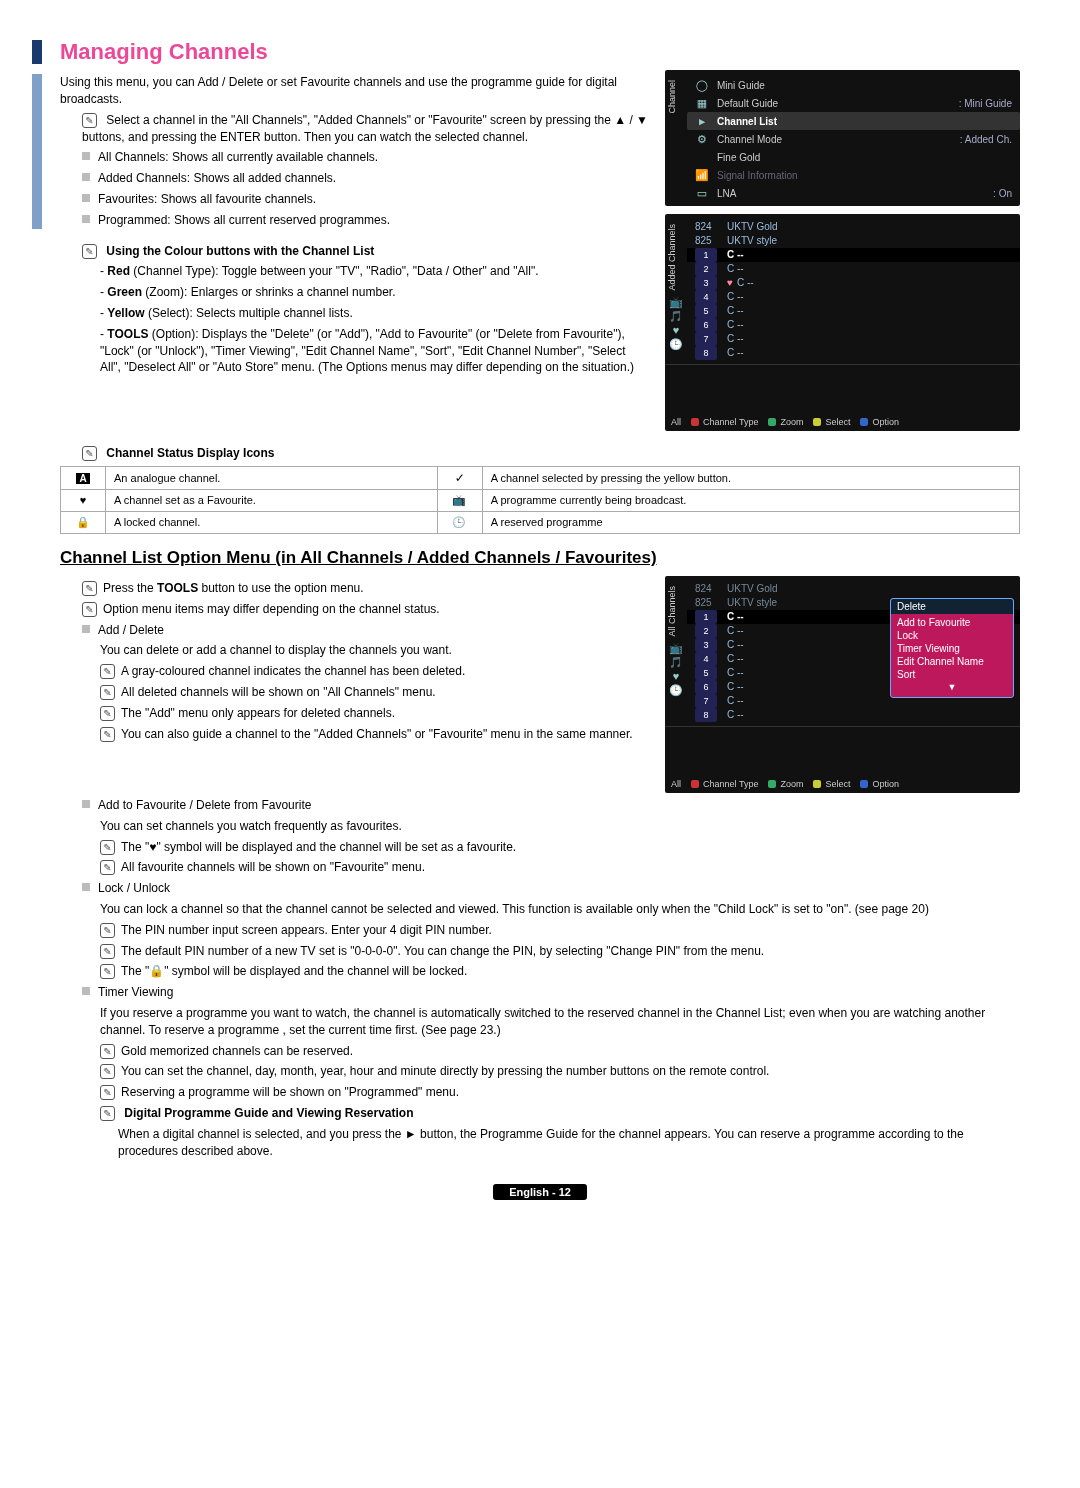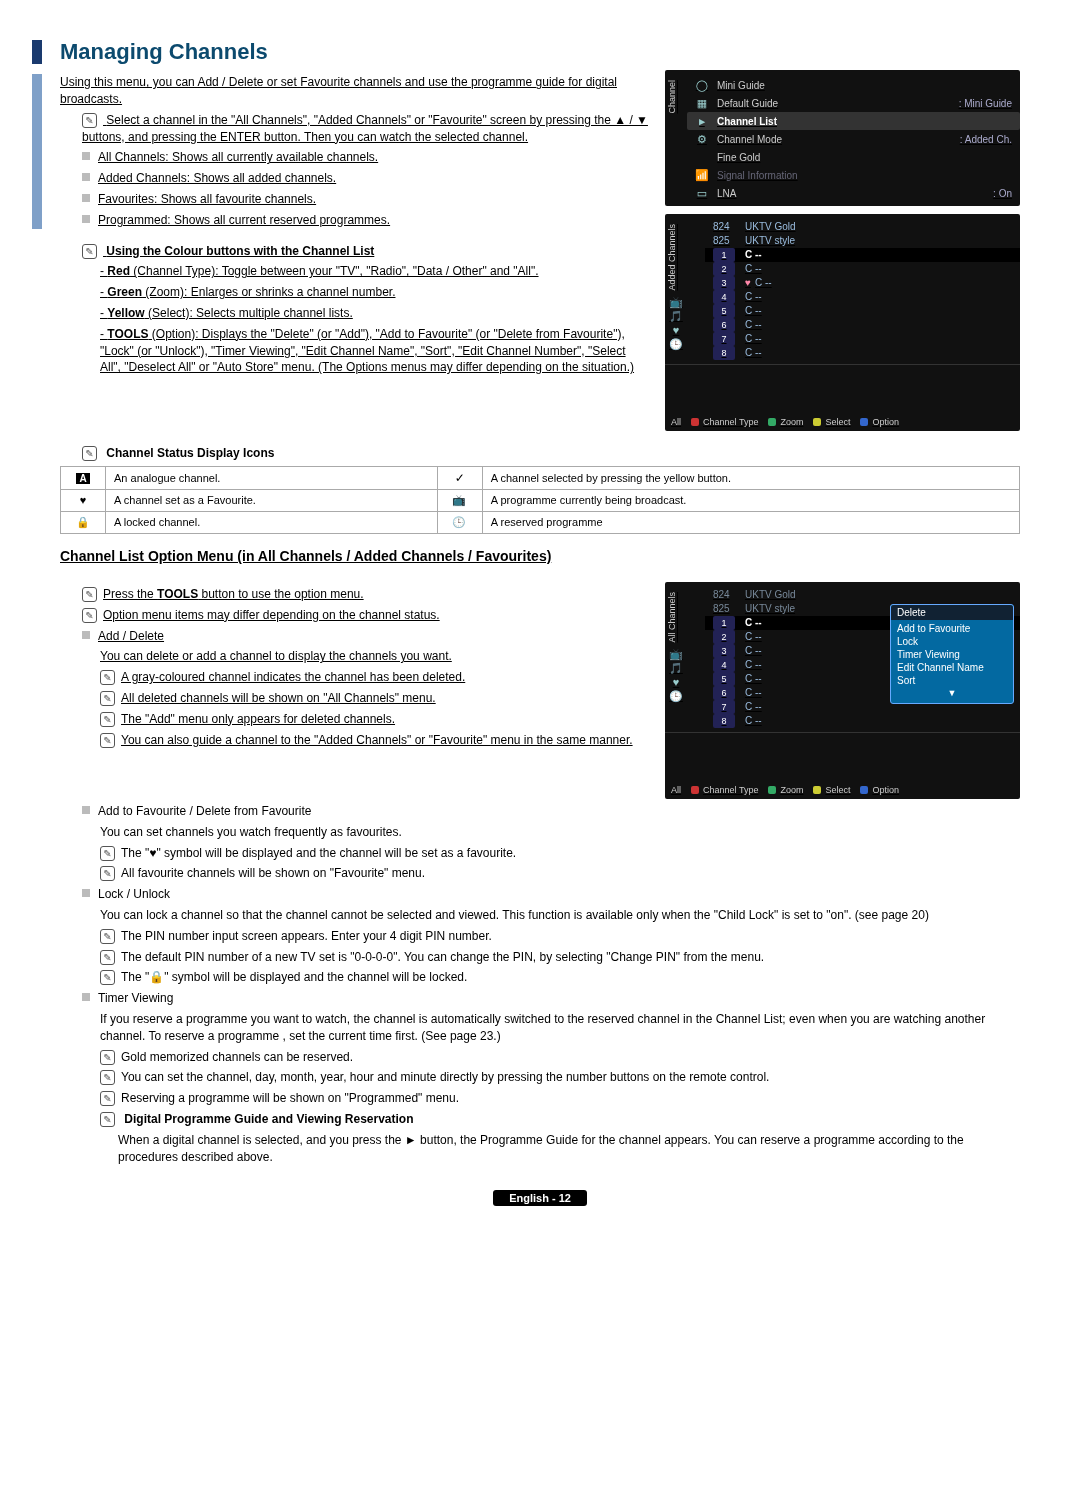--- a/index.html
+++ b/index.html
@@ -7,21 +7,21 @@
     font-size: 12px;
     color: #000;
     background: #fff;
     margin: 0;
     padding: 40px 60px;
     width: 960px;
   }
   .section-title {
     font-size: 22px;
     font-weight: bold;
-    color: #0c4a6e;
+    color: #ec4899;
     border-left: 10px solid #1a3a6e;
     padding-left: 18px;
     margin: 0 0 6px -28px;
     line-height: 1.1;
   }
   .left-accent {
     border-left: 10px solid #7fa0c8;
     margin-left: -28px;
     padding-left: 18px;
   }
@@ -44,21 +44,20 @@
     display: inline-block;
     width: 8px;
     height: 8px;
     background: #bbb;
     margin-right: 8px;
     vertical-align: 1px;
   }
   .two-col {
     display: flex;
     gap: 16px;
-    text-decoration: underline;
   }
   .two-col .left { flex: 1 1 auto; }
   .two-col .right { flex: 0 0 auto; }
   .menu-panel {
     background: #111;
     color: #ccc;
     font-size: 10px;
     width: 355px;
     padding: 6px 0 4px 0;
     border-radius: 2px;
@@ -75,56 +74,56 @@
     writing-mode: vertical-rl;
     transform: rotate(180deg);
     font-size:9px;
     padding:4px 2px;
     color:#ccc;
     text-align:center;
   }
   .ch-list { display:flex; }
   .ch-items { flex:1; }
   .ch-tab { width:22px; }
-  .ch-row { display:flex; padding:0 8px; line-height:14px;margin-left:18px; }
+  .ch-row { display:flex; padding:0 8px; line-height:14px; }
   .ch-num-box {
     background:#225; color:#fff; font-size:9px; border-radius:2px;
     width:22px; text-align:center; margin-right:10px;
   }
   .ch-name { color:#9bd; flex:1; }
   .ch-row.selected { background:#000; }
   .ch-row.selected .ch-name { color:#fff; font-weight:bold; }
   .ch-footer {
     display:flex; gap:10px; justify-content:flex-start;
     padding:4px 6px 0 6px; font-size:9px; color:#ccc;
     border-top:1px solid #333; margin-top:4px;
   }
   .ch-footer span { white-space:nowrap;margin-top:48px; }
   .ch-footer .dot::before {
     content:""; display:inline-block; width:8px; height:8px; border-radius:2px; margin-right:4px; vertical-align:-1px;
   }
   .dot.red::before{background:#c33;} .dot.green::before{background:#3a6;} .dot.yellow::before{background:#cc3;} .dot.blue::before{background:#36c;}
   .popup {
     position:absolute; right:6px; top:22px;
-    background:#0369a1; color:#fff; font-size:10px;
+    background:#be185d; color:#fff; font-size:10px;
     border:1px solid #6af; border-radius:3px; padding:4px 6px;
     width:110px;
   }
   .popup .sel { background:#123; margin:-4px -6px 2px -6px; padding:2px 6px; border-radius:3px 3px 0 0; }
   .popup div { padding:1px 0; }
   .popup .arrow { text-align:center; font-size:9px; }
 
   .status-table {
     width:100%; border-collapse:collapse; margin:4px 0 14px 0;
   }
   .status-table td {
     border:1px solid #aaa; padding:4px 8px; font-size:11px; vertical-align:middle;
   }
   .status-table td.icon { width:28px; text-align:center; background:#fff; }
-  .subhead { font-size:14px; font-weight:bold; text-decoration:underline; margin:12px 0 18px 0; color:#000; }
+  .subhead { font-size:17px; font-weight:bold; text-decoration:underline; margin:12px 0 8px 0; color:#000; }
   .indent1 { padding-left:22px; }
   .indent2 { padding-left:40px; }
   .indent3 { padding-left:58px; }
   .para { margin:4px 0; line-height:1.4; }
   .bold { font-weight:bold; }
   .page-foot {
     text-align:center; margin-top:26px;
   }
   .page-foot span {
     background:#000; color:#fff; font-size:11px; padding:2px 16px; border-radius:3px; font-weight:bold;

